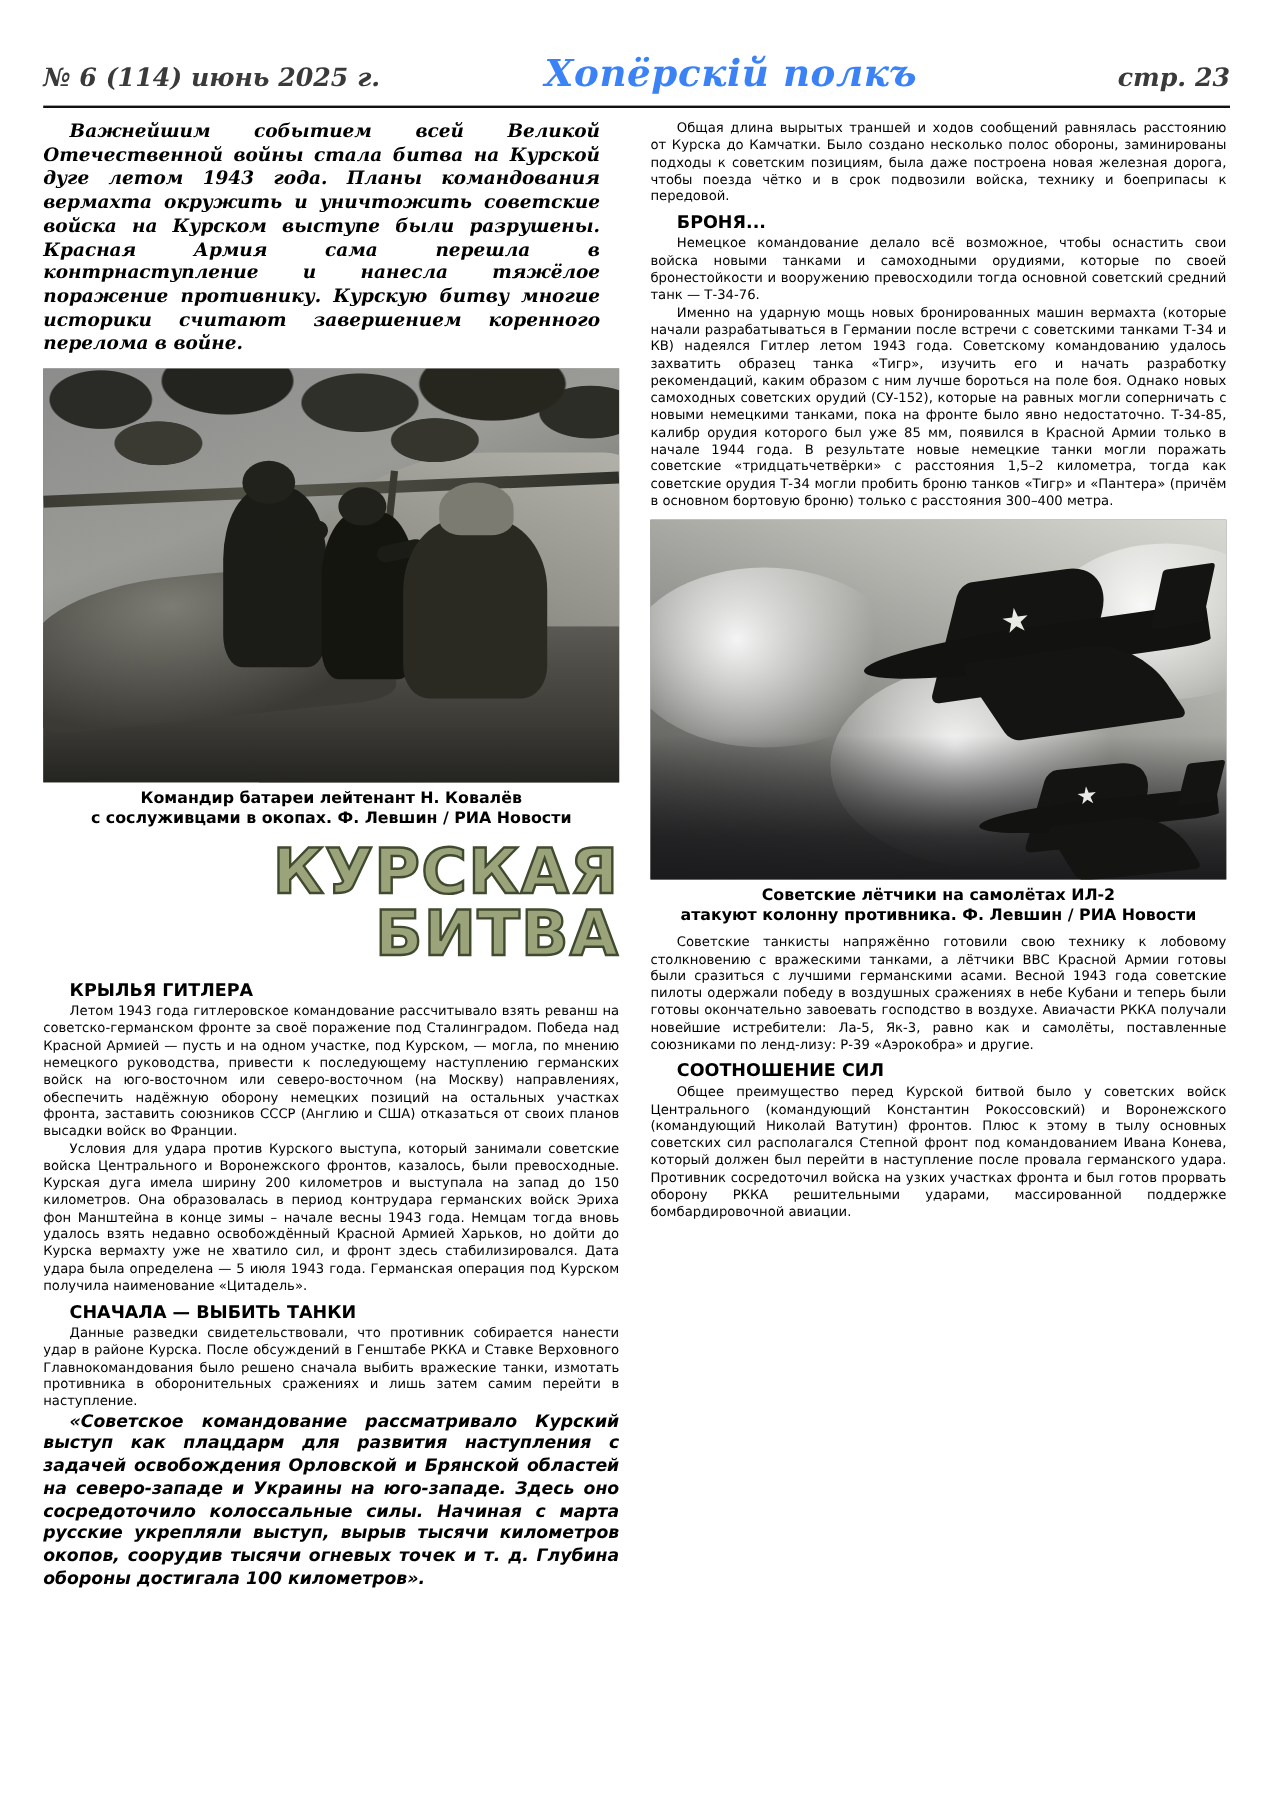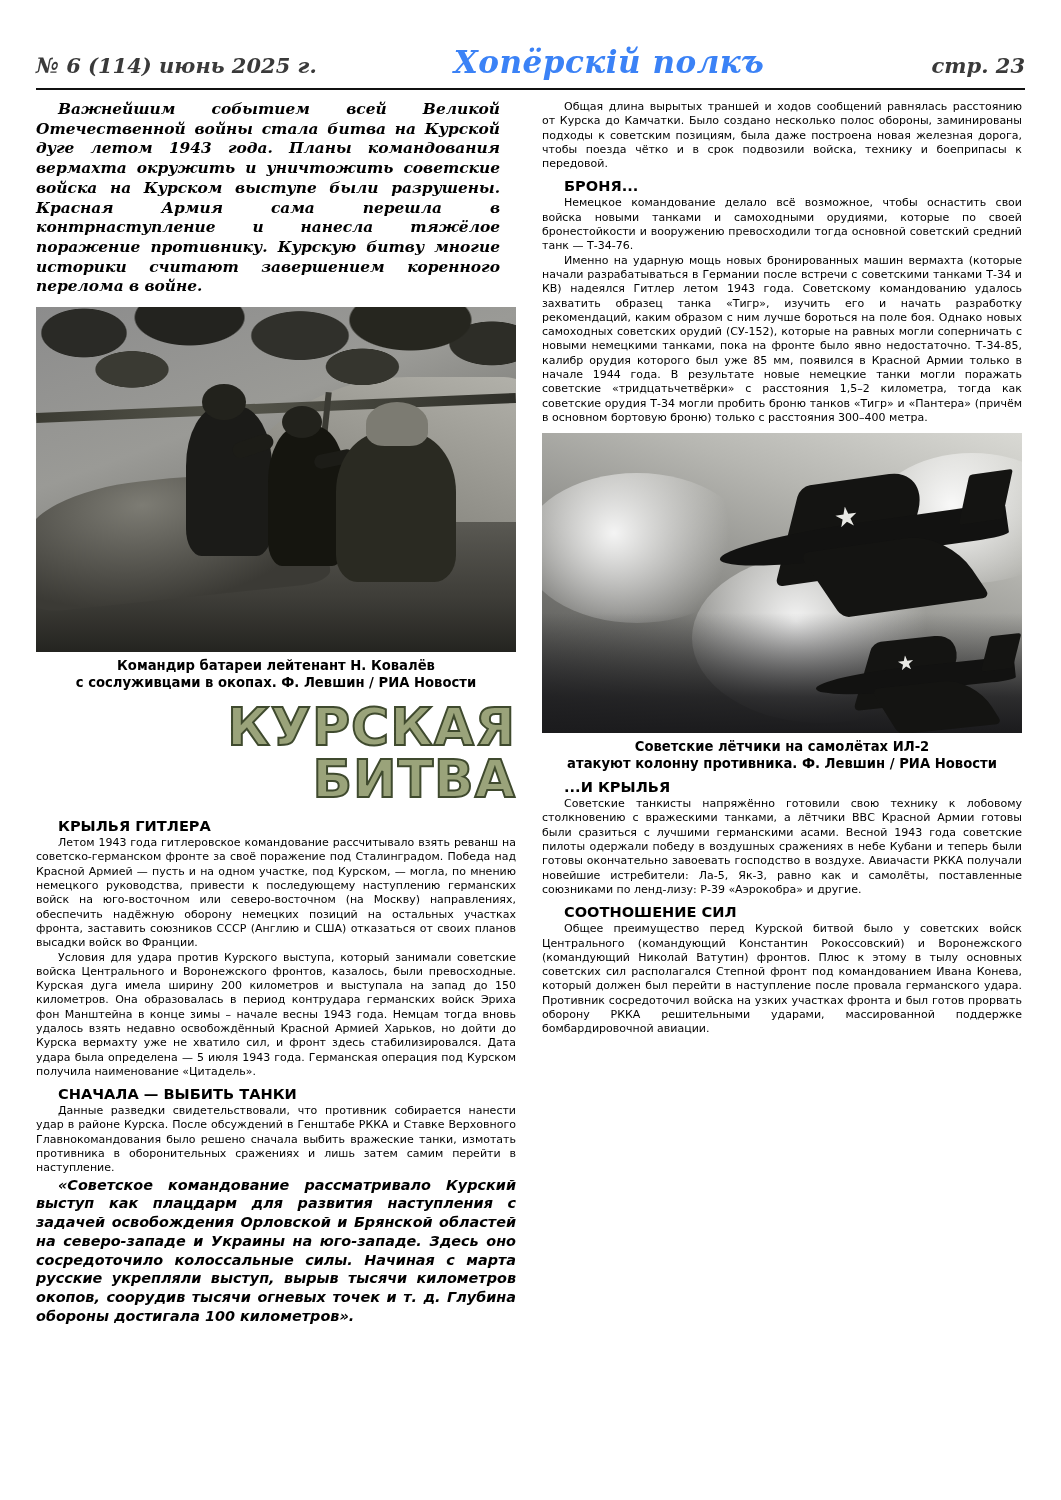--- a/index.html
+++ b/index.html
@@ -332,21 +332,20 @@
           <div class="wing"></div>
           <div class="fuse"></div>
           <div class="wing w2"></div>
           <div class="tail"></div>
           <div class="star"></div>
         </div>
       </div>
       <p class="caption" style="white-space:pre-line">Советские лётчики на самолётах ИЛ-2
 атакуют колонну противника. Ф. Левшин / РИА Новости</p>
 
-      <p class="subhead">...И КРЫЛЬЯ</p>
       <p>Советские танкисты напряжённо готовили свою технику к лобовому столкновению с вражескими танками, а лётчики ВВС Красной Армии готовы были сразиться с лучшими германскими асами. Весной 1943 года советские пилоты одержали победу в воздушных сражениях в небе Кубани и теперь были готовы окончательно завоевать господство в воздухе. Авиачасти РККА получали новейшие истребители: Ла-5, Як-3, равно как и самолёты, поставленные союзниками по ленд-лизу: Р-39 «Аэрокобра» и другие.</p>
 
       <p class="subhead">СООТНОШЕНИЕ СИЛ</p>
       <p>Общее преимущество перед Курской битвой было у советских войск Центрального (командующий Константин Рокоссовский) и Воронежского (командующий Николай Ватутин) фронтов. Плюс к этому в тылу основных советских сил располагался Степной фронт под командованием Ивана Конева, который должен был перейти в наступление после провала германского удара. Противник сосредоточил войска на узких участках фронта и был готов прорвать оборону РККА решительными ударами, массированной поддержке бомбардировочной авиации.</p>
 
     </div>
   </div>
 </div>
 
 </body></html>

